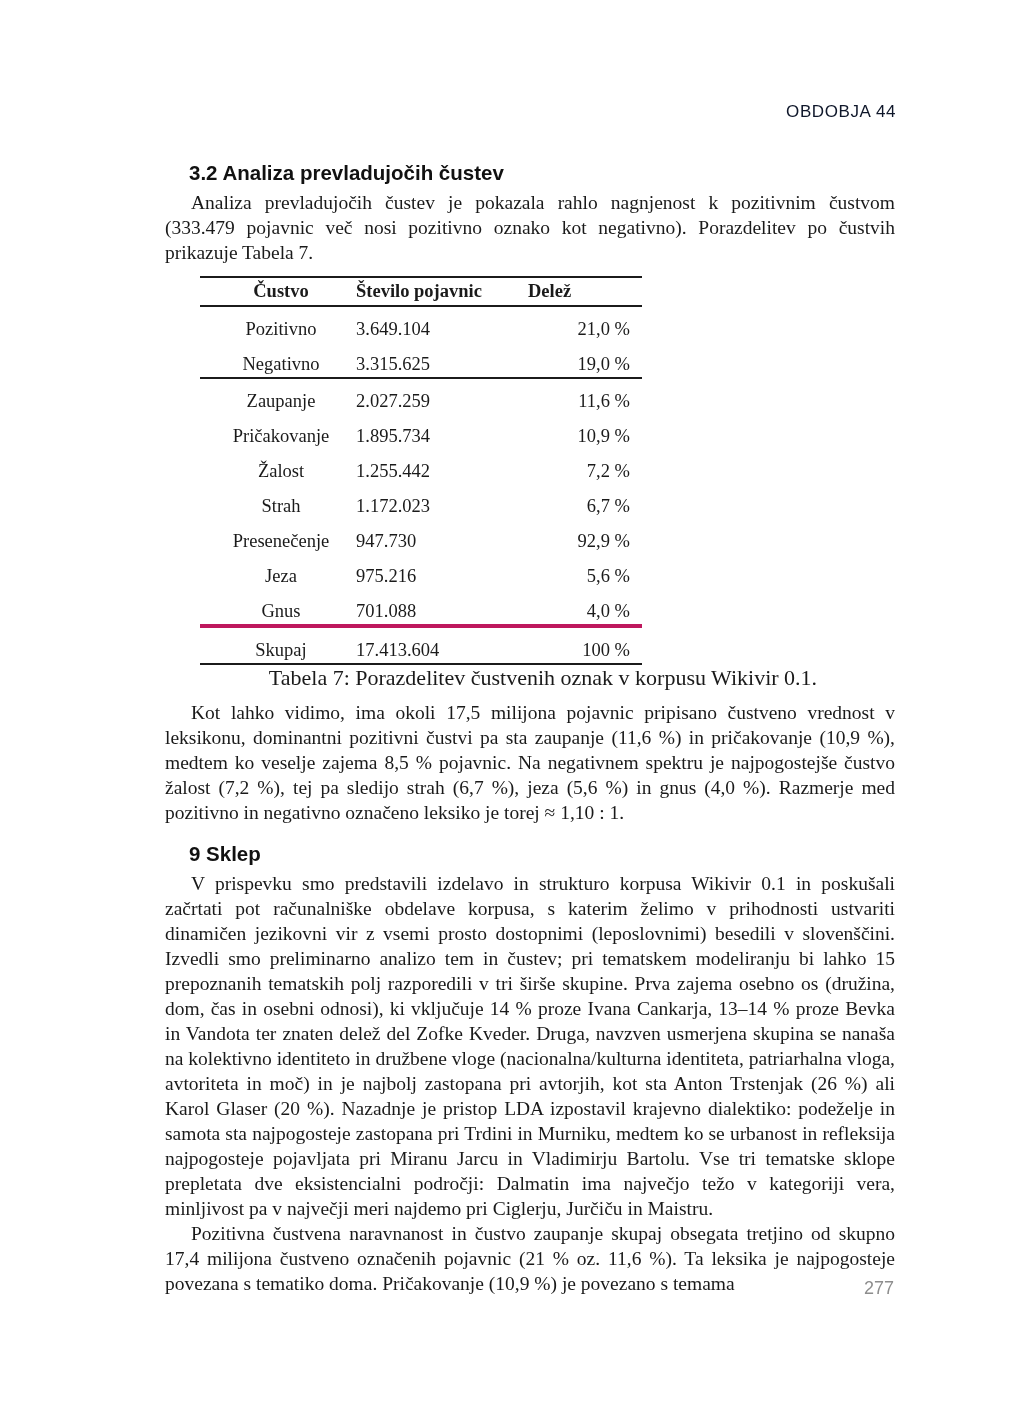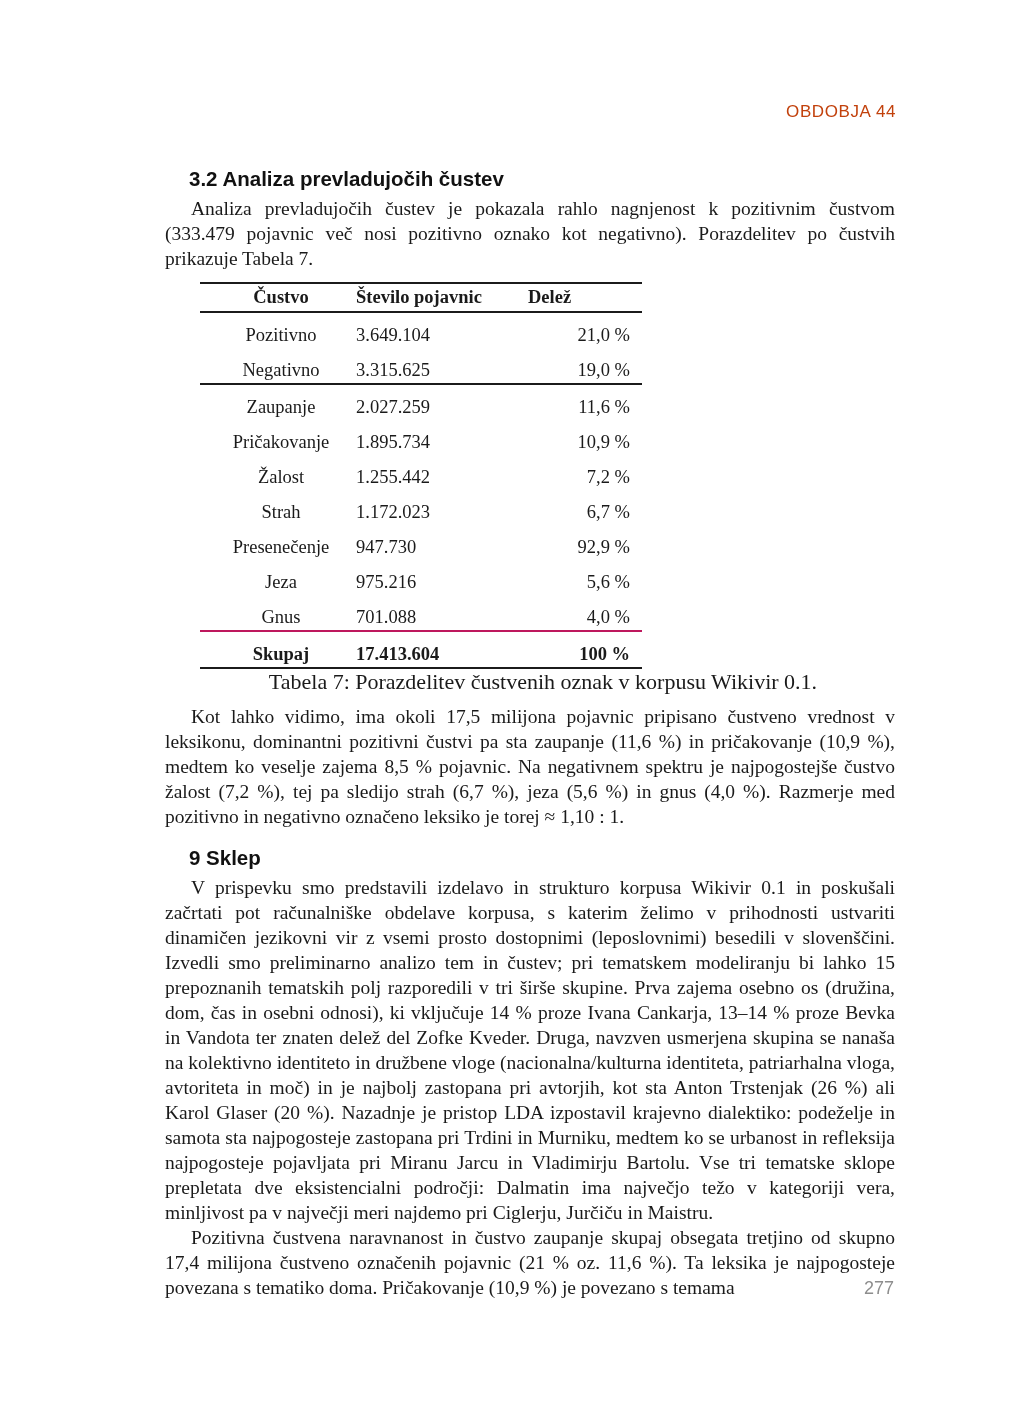--- a/index.html
+++ b/index.html
@@ -11,26 +11,26 @@
     color:#1a1a1a;
     overflow:hidden;
   }
   .running-head {
     position:absolute;
     top:102px;
     right:128px;
     font-family:"Liberation Sans", sans-serif;
     font-size:17px;
     letter-spacing:0.6px;
-    color:#c2410c;
+    color:#0f172a;
   }
   .content {
     position:absolute;
     left:165px;
-    top:166px;
+    top:160px;
     width:730px;
     font-family:"Liberation Serif", serif;
     font-size:19.5px;
     line-height:25px;
     text-align:justify;
     hyphens:auto;
   }
   .section-heading {
     font-family:"Liberation Sans", sans-serif;
     font-size:20.5px;
@@ -57,21 +57,21 @@
     font-weight:bold;
     border-bottom:2px solid #1b1b1b;
     padding:2px 0 3px 0;
   }
   table.emotions td { padding:11px 0 2px 0; }
   .col-emotion { text-align:center; padding-left:6px !important; width:150px; }
   .col-count   { text-align:left; width:152px; padding-right:4px !important; }
   .col-share   { text-align:right; padding-right:12px !important; }
   th.col-share { text-align:left; padding-left:16px !important; }
   tr.row-divider td { border-bottom:2px solid #1b1b1b; }
-  tr.row-total td { border-top:2px solid #be185d; font-weight:bold; }
+  tr.row-total td { border-top:4px solid #be185d; font-weight:normal; }
 
   .table-caption {
     margin:7px 0 0 38px;
     text-align:center;
     text-indent:0;
     font-size:22px;
   }
   .page-number {
     position:absolute;
     top:1278px;

